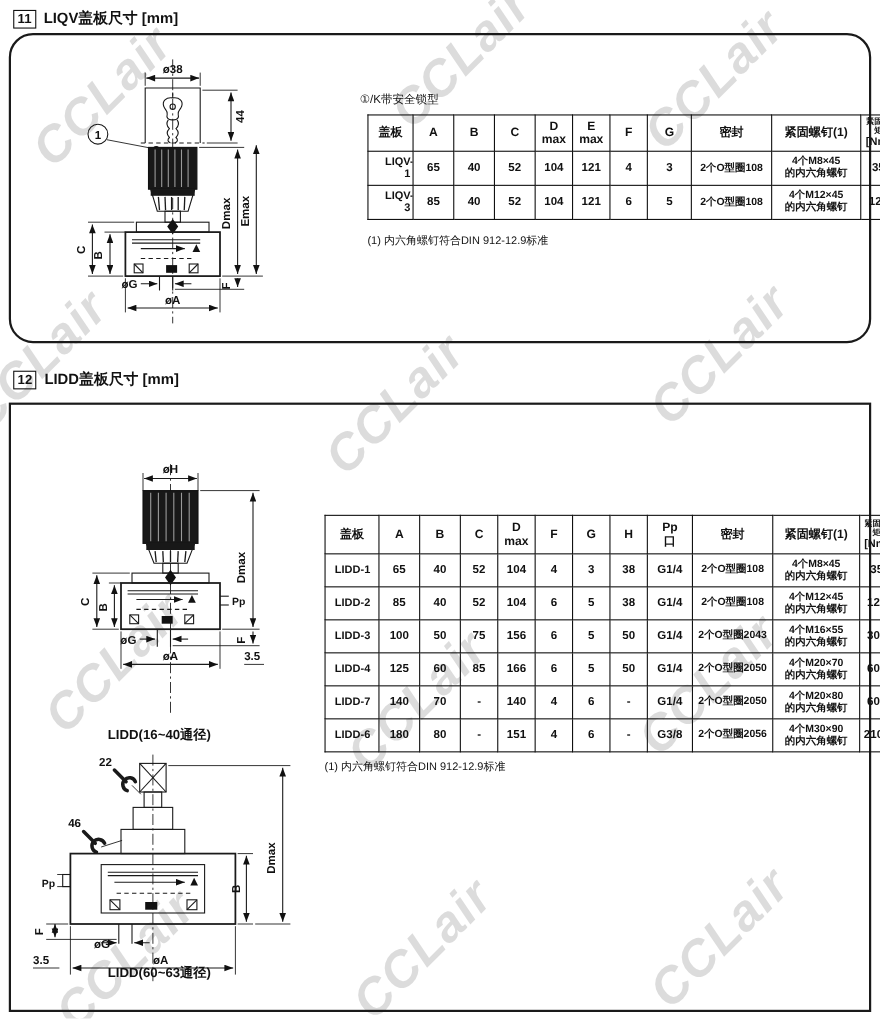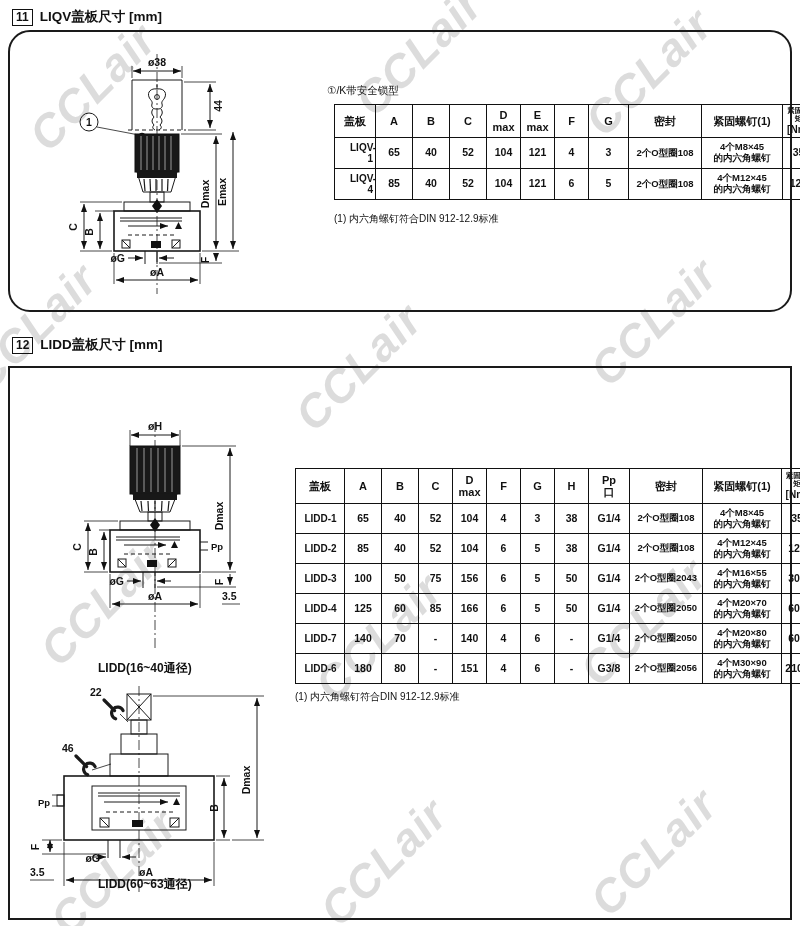--- a/index.html
+++ b/index.html
@@ -269,21 +269,21 @@
             <td>
               <div class="cline">4个M8×45</div>
               <div class="cline">的内六角螺钉</div>
             </td>
             <td>
               <div class="cline">35</div>
             </td>
           </tr>
           <tr>
             <td>
-              <div class="cline">LIQV-4</div>
+              <div class="cline">LIQV-3</div>
             </td>
             <td>
               <div class="cline">85</div>
             </td>
             <td>
               <div class="cline">40</div>
             </td>
             <td>
               <div class="cline">52</div>
             </td>

